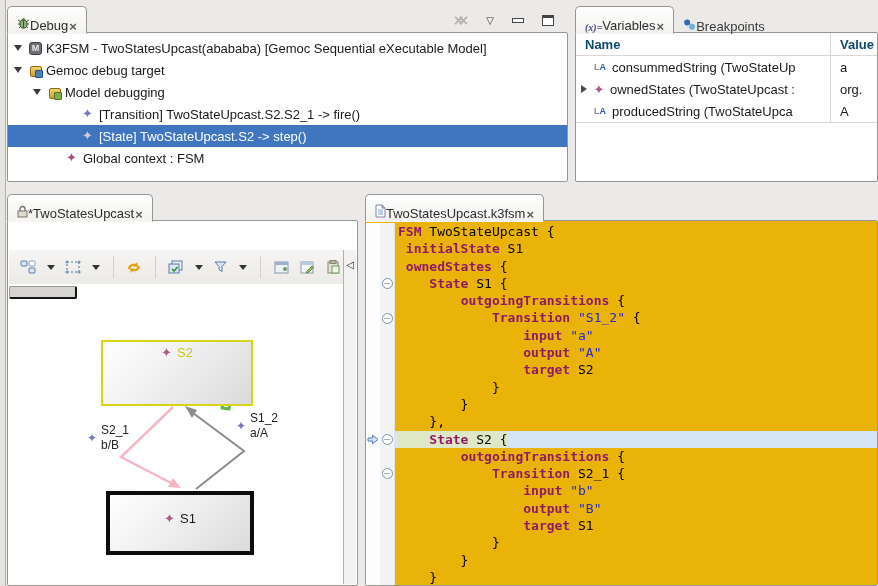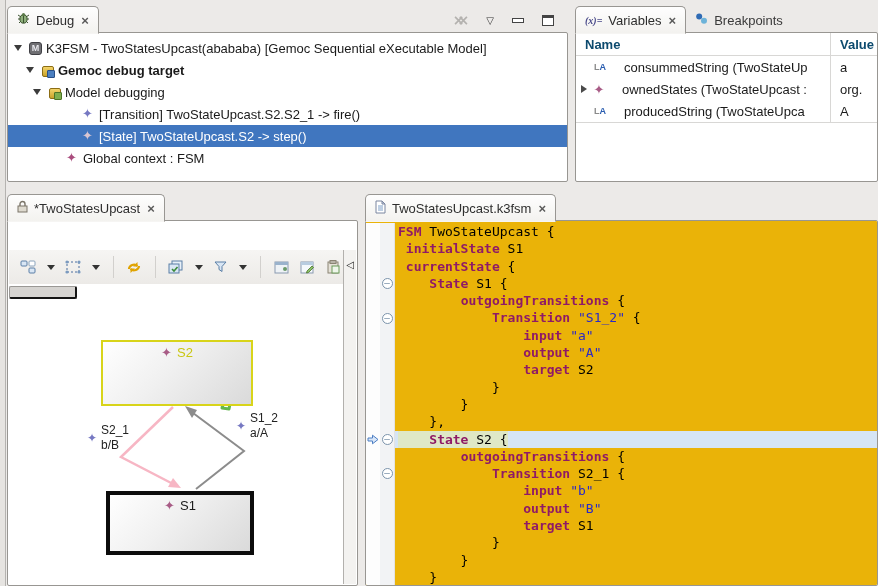--- a/index.html
+++ b/index.html
@@ -4,21 +4,21 @@
 <style>
   * { margin:0; padding:0; box-sizing:border-box; }
   html,body { width:878px; height:586px; }
   body { font-family:"Liberation Sans","DejaVu Sans",sans-serif; background:#eceae8; overflow:hidden; }
   .screen { position:relative; width:878px; height:586px; background:#eceae8; }
   .left-strip { position:absolute; left:0; top:0; width:6px; height:586px; background:#e6e4e1; border-right:1px solid #b5b3b0; }
 
   
   .panel { position:absolute; }
   .tabbar { position:absolute; left:0; right:0; top:0; height:29px; display:flex; align-items:flex-end; }
-  .tab { height:28px; display:inline-flex; align-items:center; gap:6px; padding:0 9px; font-size:13px; color:#2e2e2e; white-space:nowrap; position:relative; top:1px; z-index:3; }
+  .tab { height:28px; display:inline-flex; align-items:flex-end; padding:0 9px; font-size:13px; color:#2e2e2e; white-space:nowrap; position:relative; top:1px; z-index:3; }
   .tab.active { background:linear-gradient(#fefefe,#f3f2ef); border:1px solid #989692; border-bottom:1px solid #f6f5f3; border-radius:5px 5px 0 0; }
   .tab .close { font-size:13px; font-weight:bold; color:#5a5a5a; margin-left:1px; line-height:1; }
   .body { position:absolute; left:0; right:0; top:28px; bottom:0; background:#fff; border:1px solid #989692; border-radius:2px; overflow:hidden; }
 
   
   #debug-panel { left:7px; top:4px; width:561px; height:178px; }
   .trow { height:22px; display:flex; align-items:center; font-size:13px; color:#1a1a1a; white-space:nowrap; }
   .trow.sel { background:#4076bf; color:#fff; }
   .tri-down { width:0; height:0; border-left:4px solid transparent; border-right:4px solid transparent; border-top:6px solid #3c3c3c; margin-right:7px; flex:none; }
   .tri-right { width:0; height:0; border-top:4px solid transparent; border-bottom:4px solid transparent; border-left:6px solid #4a4a4a; margin-right:5px; flex:none; }
@@ -40,21 +40,21 @@
   
   #vars-panel { left:575px; top:4px; width:303px; height:178px; }
   .tab.inactive { color:#3a3a3a; }
   .vheader { display:flex; height:23px; align-items:center; border-bottom:1px solid #d8d7d5; font-size:13px; font-weight:bold; color:#0c4a6e; }
   .vh-name { width:254px; padding-left:9px; }
   .vh-value { padding-left:10px; }
   .vdivider { position:absolute; left:254px; top:0; width:1px; height:90px; background:#d8d7d5; }
   .vrow { display:flex; height:22px; align-items:center; font-size:13px; color:#1a1a1a; }
   .vname { width:254px; display:flex; align-items:center; overflow:hidden; white-space:nowrap; padding-left:5px; }
   .vval { padding-left:10px; white-space:nowrap; overflow:hidden; }
-  .vicon { flex:none; margin-right:16px; }
+  .vicon { flex:none; margin-right:4px; }
   .ic-star-var { color:#a85c86; font-size:13px; width:14px; text-align:center; }
   .ic-var { display:inline-block; width:16px; font:bold 9px/12px "Liberation Sans",sans-serif; text-align:center; }
   .ic-var .l { color:#8a8a8a; } .ic-var .a { color:#2a5db0; }
   .vrow .noexp { width:11px; flex:none; }
   .varea-bottom { border-bottom:1px solid #d8d7d5; }
 
   
   #diagram-panel { left:7px; top:192px; width:351px; height:394px; }
   .dtoolbar { position:absolute; left:1px; top:29px; right:14px; height:34px; background:linear-gradient(#f6f5f3,#eceae7); display:flex; align-items:center; gap:7px; padding:0 0 0 10px; z-index:2; }
   .tbtn { display:inline-flex; align-items:center; justify-content:center; width:20px; height:22px; }
@@ -63,21 +63,21 @@
   .canvas { position:absolute; left:1px; top:68px; width:337px; height:325px; background:#fff; overflow:hidden; }
   .corner-box { position:absolute; left:1px; top:65px; width:68px; height:13px; background:#d6d4d1; border:1px solid #9a9895; border-right:2px solid #141414; border-bottom:2px solid #141414; border-radius:2px; z-index:4; }
   .palette-strip { position:absolute; top:29px; right:1px; bottom:1px; width:13px; background:#f3f2f0; border-left:1px solid #b2b0ad; z-index:3; }
   .palette-arrow { display:block; margin:9px auto 0; font-size:10px; color:#222; text-align:center; }
   .state { position:absolute; background:linear-gradient(135deg,#ffffff 0%,#f0f0f0 45%,#dadada 100%); }
   .state-s2 { left:92px; top:51px; width:152px; height:66px; border:2px solid #d8d41a; }
   .state-s1 { left:97px; top:202px; width:148px; height:64px; border:4px solid #0c0c0c; }
   .slabel { position:absolute; left:0; right:0; top:3px; text-align:center; font-size:13px; white-space:nowrap; }
   .slabel .star { font-size:13px; margin-right:5px; }
   .state-s2 .slabel { color:#c9c713; } .state-s2 .slabel .star { color:#a85c86; }
-  .state-s1 .slabel { color:#1a1a1a; } .state-s1 .slabel .star { color:#a85c86; }
+  .state-s1 .slabel { color:#1a1a1a;margin-top:13px; } .state-s1 .slabel .star { color:#a85c86; }
   .elabel { position:absolute; font-size:12px; color:#222; line-height:15px; white-space:nowrap; }
   .elabel .star { position:absolute; left:-14px; top:8px; color:#7678c2; font-size:12px; }
   .edges { position:absolute; left:0; top:0; }
 
   
   #editor-panel { left:365px; top:192px; width:513px; height:394px; }
   .code-wrap { position:absolute; inset:0; background:#eab308; padding-top:2px; }
   .cl { display:flex; height:17.3px; align-items:stretch; font:13px/17.3px "DejaVu Sans Mono",monospace; white-space:pre; }
   .ann { width:14px; flex:none; background:#fdfdfd; display:flex; align-items:center; justify-content:center; }
   .foldg { width:15px; flex:none; background:#f2f3f5; border-right:1px solid #e3e3e3; display:flex; align-items:center; justify-content:center; }
@@ -99,21 +99,21 @@
   <div class="left-strip"></div>
 
   <div class="panel" id="debug-panel">
     <div class="body">
       <div style="padding-top:4px;">
           <div class="trow" style="padding-left: 6px;">
             <span class="tri-down"></span>
             <span class="ticon ic-launch">M</span>
             <span class="tlabel">K3FSM - TwoStatesUpcast(abababa) [Gemoc Sequential eXecutable Model]</span>
           </div>
-          <div class="trow" style="padding-left: 18px; font-weight: bold;">
+          <div class="trow" style="padding-left: 6px;">
             <span class="tri-down"></span>
             <span class="ticon ic-target"></span>
             <span class="tlabel">Gemoc debug target</span>
           </div>
           <div class="trow" style="padding-left: 25px;">
             <span class="tri-down"></span>
             <span class="ticon ic-model"></span>
             <span class="tlabel">Model debugging</span>
           </div>
           <div class="trow" style="padding-left: 72px;">
@@ -321,21 +321,21 @@
         <span class="close">×</span>
       </div>
     </div>
   </div>
 
   <div class="panel" id="editor-panel">
     <div class="body">
       <div class="code-wrap">
           <div class="cl"><span class="ann"></span><span class="foldg"></span><span class="ct"><span class="tk-k">FSM</span><span class="tk-p"> TwoStateUpcast {</span></span></div>
           <div class="cl"><span class="ann"></span><span class="foldg"></span><span class="ct"><span class="tk-p"> </span><span class="tk-k">initialState</span><span class="tk-p"> S1</span></span></div>
-          <div class="cl"><span class="ann"></span><span class="foldg"></span><span class="ct"><span class="tk-p"> </span><span class="tk-k">currentState</span><span class="tk-p"> {</span></span></div>
+          <div class="cl"><span class="ann"></span><span class="foldg"></span><span class="ct"><span class="tk-p"> </span><span class="tk-k">ownedStates</span><span class="tk-p"> {</span></span></div>
           <div class="cl"><span class="ann"></span><span class="foldg"><span class="foldm">−</span></span><span class="ct"><span class="tk-p">    </span><span class="tk-k">State</span><span class="tk-p"> S1 {</span></span></div>
           <div class="cl"><span class="ann"></span><span class="foldg"></span><span class="ct"><span class="tk-p">        </span><span class="tk-k">outgoingTransitions</span><span class="tk-p"> {</span></span></div>
           <div class="cl"><span class="ann"></span><span class="foldg"><span class="foldm">−</span></span><span class="ct"><span class="tk-p">            </span><span class="tk-k">Transition</span><span class="tk-p"> </span><span class="tk-s">"S1_2"</span><span class="tk-p"> {</span></span></div>
           <div class="cl"><span class="ann"></span><span class="foldg"></span><span class="ct"><span class="tk-p">                </span><span class="tk-k">input</span><span class="tk-p"> </span><span class="tk-s">"a"</span></span></div>
           <div class="cl"><span class="ann"></span><span class="foldg"></span><span class="ct"><span class="tk-p">                </span><span class="tk-k">output</span><span class="tk-p"> </span><span class="tk-s">"A"</span></span></div>
           <div class="cl"><span class="ann"></span><span class="foldg"></span><span class="ct"><span class="tk-p">                </span><span class="tk-k">target</span><span class="tk-p"> S2</span></span></div>
           <div class="cl"><span class="ann"></span><span class="foldg"></span><span class="ct"><span class="tk-p">            }</span></span></div>
           <div class="cl"><span class="ann"></span><span class="foldg"></span><span class="ct"><span class="tk-p">        }</span></span></div>
           <div class="cl"><span class="ann"></span><span class="foldg"></span><span class="ct"><span class="tk-p">    },</span></span></div>
           <div class="cl cur"><span class="ann"><svg width="12" height="11" viewBox="0 0 12 11">

